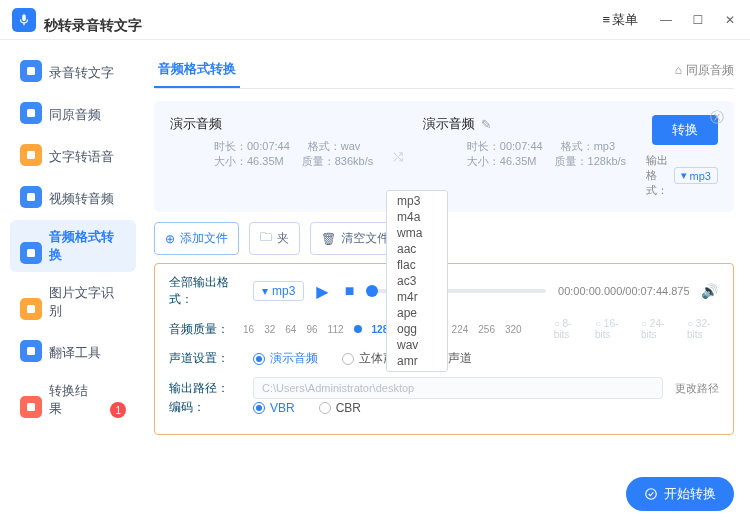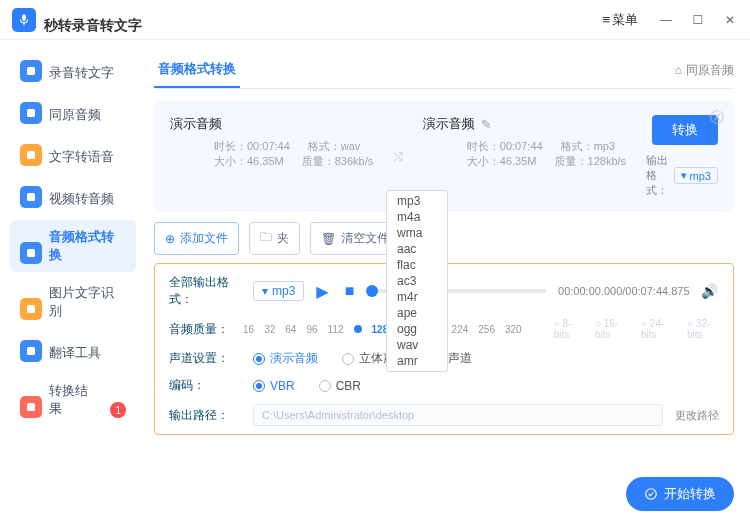--- a/index.html
+++ b/index.html
@@ -282,37 +282,37 @@
             <div class="radio">
               <div class="rcircle"></div>
               <span class="rlabel">立体声</span>
             </div>
             <div class="radio">
               <div class="rcircle"></div>
               <span class="rlabel">单声道</span>
             </div>
           </div>
       </div>
+      <div class="srow" style="margin-bottom:0">
+        <div class="slabel">输出路径：</div>
+        <input class="path-input" readonly="" value="C:\Users\Administrator\desktop" style="">
+        <div class="change-path">更改路径</div>
+      </div>
       <div class="srow">
         <div class="slabel">编码：</div>
         <div class="radio-row" id="encrow">
             <div class="radio checked">
               <div class="rcircle"></div>
               <span class="rlabel">VBR</span>
             </div>
             <div class="radio">
               <div class="rcircle"></div>
               <span class="rlabel">CBR</span>
             </div>
           </div>
-      </div>
-      <div class="srow" style="margin-bottom:0">
-        <div class="slabel">输出路径：</div>
-        <input class="path-input" readonly="" value="C:\Users\Administrator\desktop" style="">
-        <div class="change-path">更改路径</div>
       </div>
     </div>
 
     <button class="start-btn">
       <svg viewBox="0 0 24 24" fill="none" stroke="#fff" stroke-width="2">
           <circle cx="12" cy="12" r="9"></circle>
           <path d="M8 12l3 3 5-6" fill="none"></path>
         </svg>
       <span>开始转换</span>
     </button>

